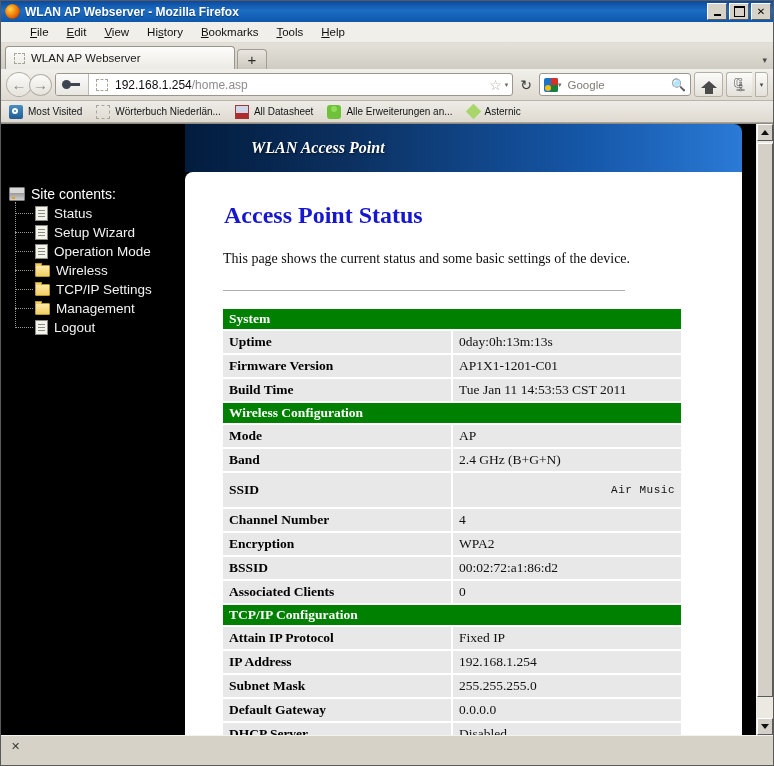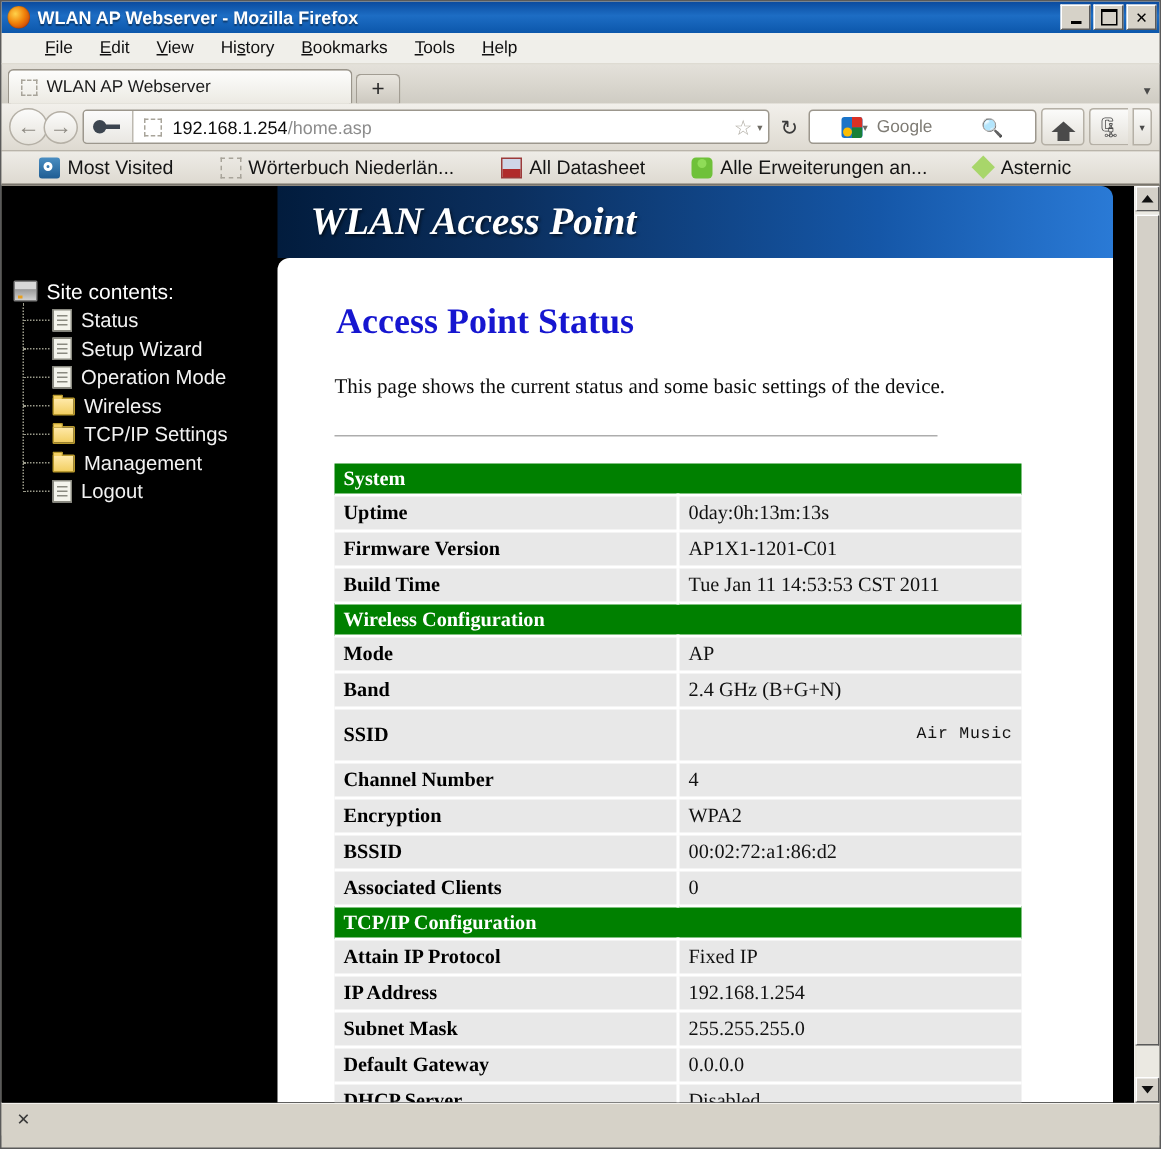--- a/index.html
+++ b/index.html
@@ -149,21 +149,21 @@
   }
   .url-text { font-size: 12px; color: #0c0c0c; white-space: nowrap; }
   .url-text .path { color: #8d8d8d; }
   .url-right { margin-left: auto; display: flex; align-items: center; padding-right: 4px; gap: 3px; }
   .star { color: #b0aca3; font-size: 14px; }
   .caret { color: #6d6a63; font-size: 7px; }
   .reload { color: #3a3a3a; font-size: 14px; padding: 0 4px; }
   .searchbar {
     width: 152px; height: 23px; flex: 0 0 auto;
     background: #fff; border: 1px solid #9c978d; border-radius: 3px;
-    display: flex; align-items: center; padding: 0 21px;
+    display: flex; align-items: center; padding: 0 4px;
     box-sizing: border-box;
   }
   .gicon {
     width: 14px; height: 14px; position: relative; flex: 0 0 auto;
     background: #1a73c8; border-radius: 2px; overflow: hidden;
   }
   .gicon::before {
     content:""; position:absolute; right:0; top:0; width:7px; height:7px; background:#d93025;
   }
   .gicon::after {
@@ -194,21 +194,21 @@
   }
 
   
   .bookmarks {
     height: 22px;
     background: linear-gradient(to bottom,#eeece7,#dedad1);
     border-bottom: 1px solid #aaa59b;
     display: flex; align-items: center;
     padding-left: 8px; gap: 14px; box-sizing: border-box;
   }
-  .bm { display: flex; align-items: center; font-size: 13px; color: #141414; white-space: nowrap; margin-left: 17px; }
+  .bm { display: flex; align-items: center; font-size: 10px; color: #141414; white-space: nowrap; }
   .bm .bmi { width: 14px; height: 14px; margin-right: 5px; flex: 0 0 auto; position: relative; }
   .bmi.most {
     background: linear-gradient(to bottom,#4a8ec2,#1f5d93);
     border-radius: 2px;
   }
   .bmi.most::after {
     content:""; position:absolute; left:3px; top:3px; width:6px; height:6px;
     border: 2px solid #fff; border-radius: 50%; box-sizing: border-box;
   }
   .bmi.dash { border: 1px dashed #a8a49a; box-sizing: border-box; }
@@ -297,22 +297,23 @@
   .banner {
     height: 48px;
     background: linear-gradient(to right,#021c3d 0%,#0b2f5e 28%,#1557a8 72%,#2a7ad6 100%);
     border-radius: 0 8px 0 0;
     display: flex; align-items: center;
     padding-left: 22px; box-sizing: border-box;
     margin-right: 14px;
   }
   .banner-title {
     color: #fff; font-family: "Liberation Serif", serif;
-    font-size: 26px; font-weight: bold; font-style: italic;
+    font-size: 16px; font-weight: bold; font-style: italic;
     text-shadow: 1px 1px 2px rgba(0,0,0,.6);
+    margin-left: 44px;
   }
   .paper {
     position: absolute; left: 0; top: 48px; right: 14px; bottom: 0;
     background: #fff; border-radius: 8px 0 0 0;
     padding: 30px 0 0 38px; box-sizing: border-box;
     overflow: hidden;
   }
   .page-title {
     font-family: "Liberation Serif", serif;
     font-size: 24px; font-weight: bold; color: #1616d0;

